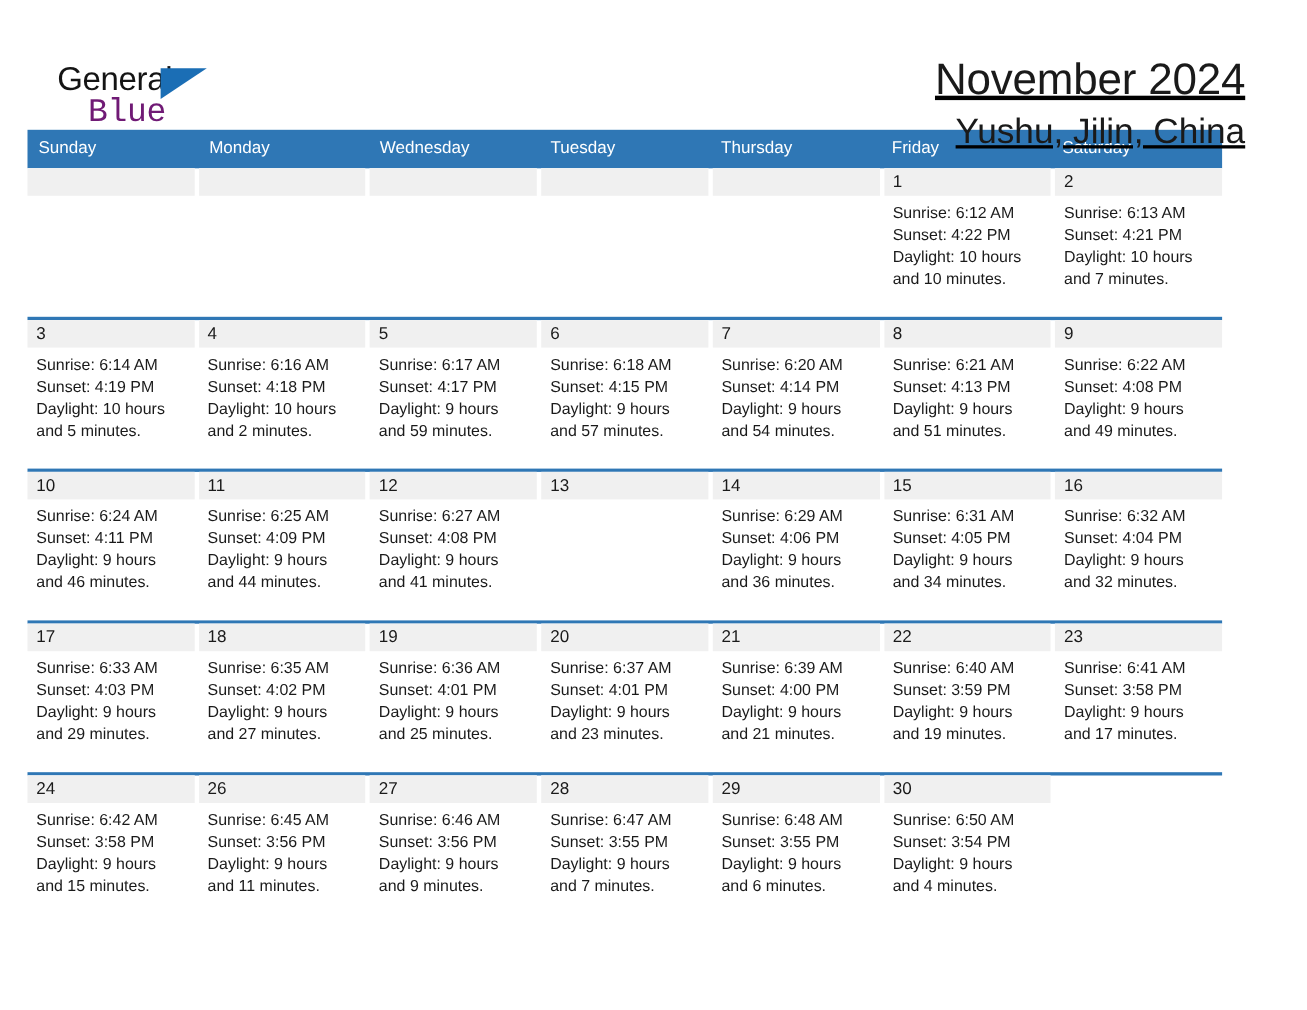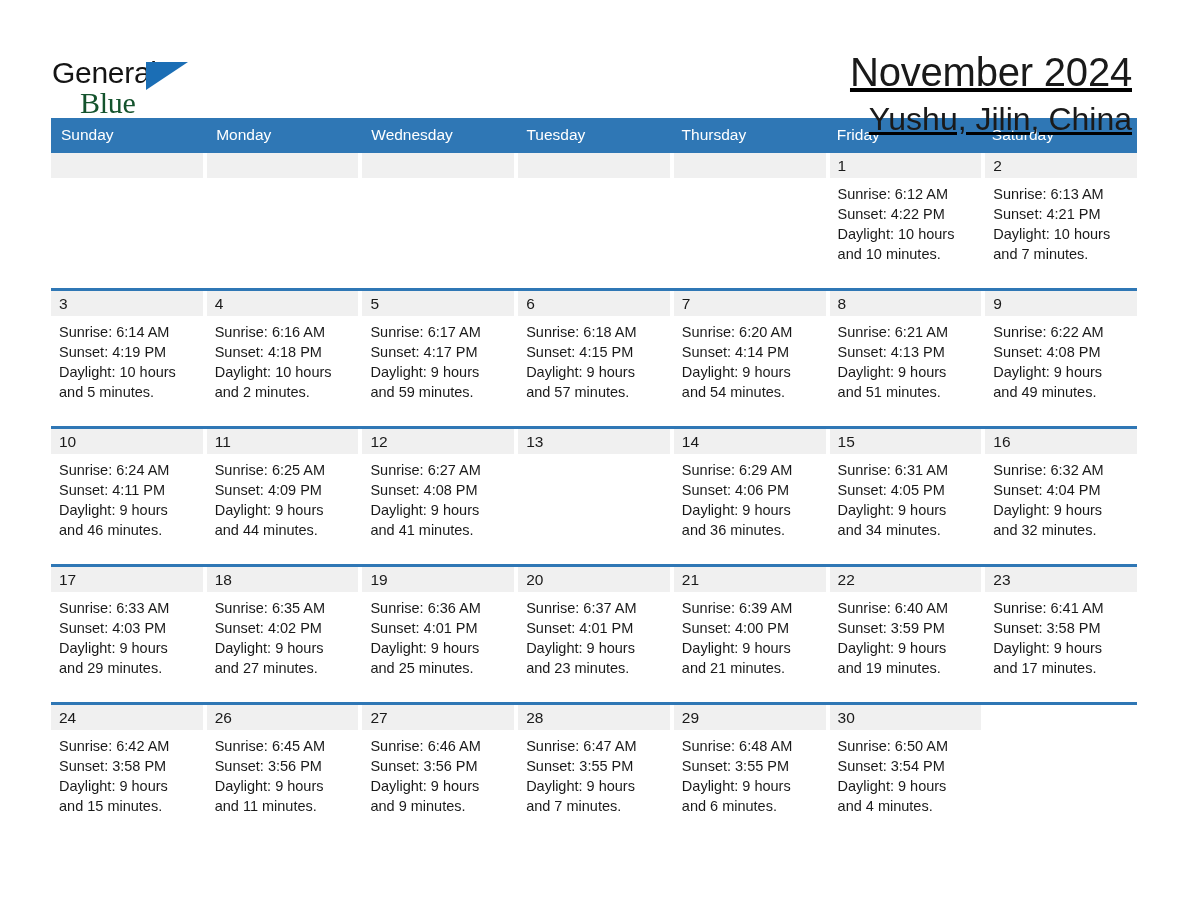--- a/index.html
+++ b/index.html
@@ -49,24 +49,24 @@
     width: 0;
     height: 0;
     border-left: 42px solid #1b6eb5;
     border-bottom: 28px solid transparent;
   }
   .logo-blue {
     position: absolute;
     left: 28px;
     top: 30px;
     font-size: 30px;
-    color: #14532d;
+    color: #701a75;
     line-height: 34px;
     letter-spacing: -0.3px;
-    font-family: Liberation Serif, serif;
+    font-family: Liberation Mono, monospace;
   }
   .title-block {
     text-align: right;
     padding-right: 4px;
     text-decoration: underline;
   }
   .month-title {
     font-size: 40px;
     font-weight: normal;
     color: #1a1a1a;
@@ -75,21 +75,21 @@
   }
   .location {
     font-size: 32px;
     color: #1a1a1a;
     line-height: 30px;
     margin-top: 8px;
   }
 
   
   .calendar {
-    margin: 0 51px;
+    margin: 0 25px;
     width: 1086px;
   }
   .weekdays {
     display: grid;
     grid-template-columns: repeat(7, 1fr);
     background: #2f77b5;
   }
   .weekday {
     color: #ffffff;
     font-size: 15.5px;

